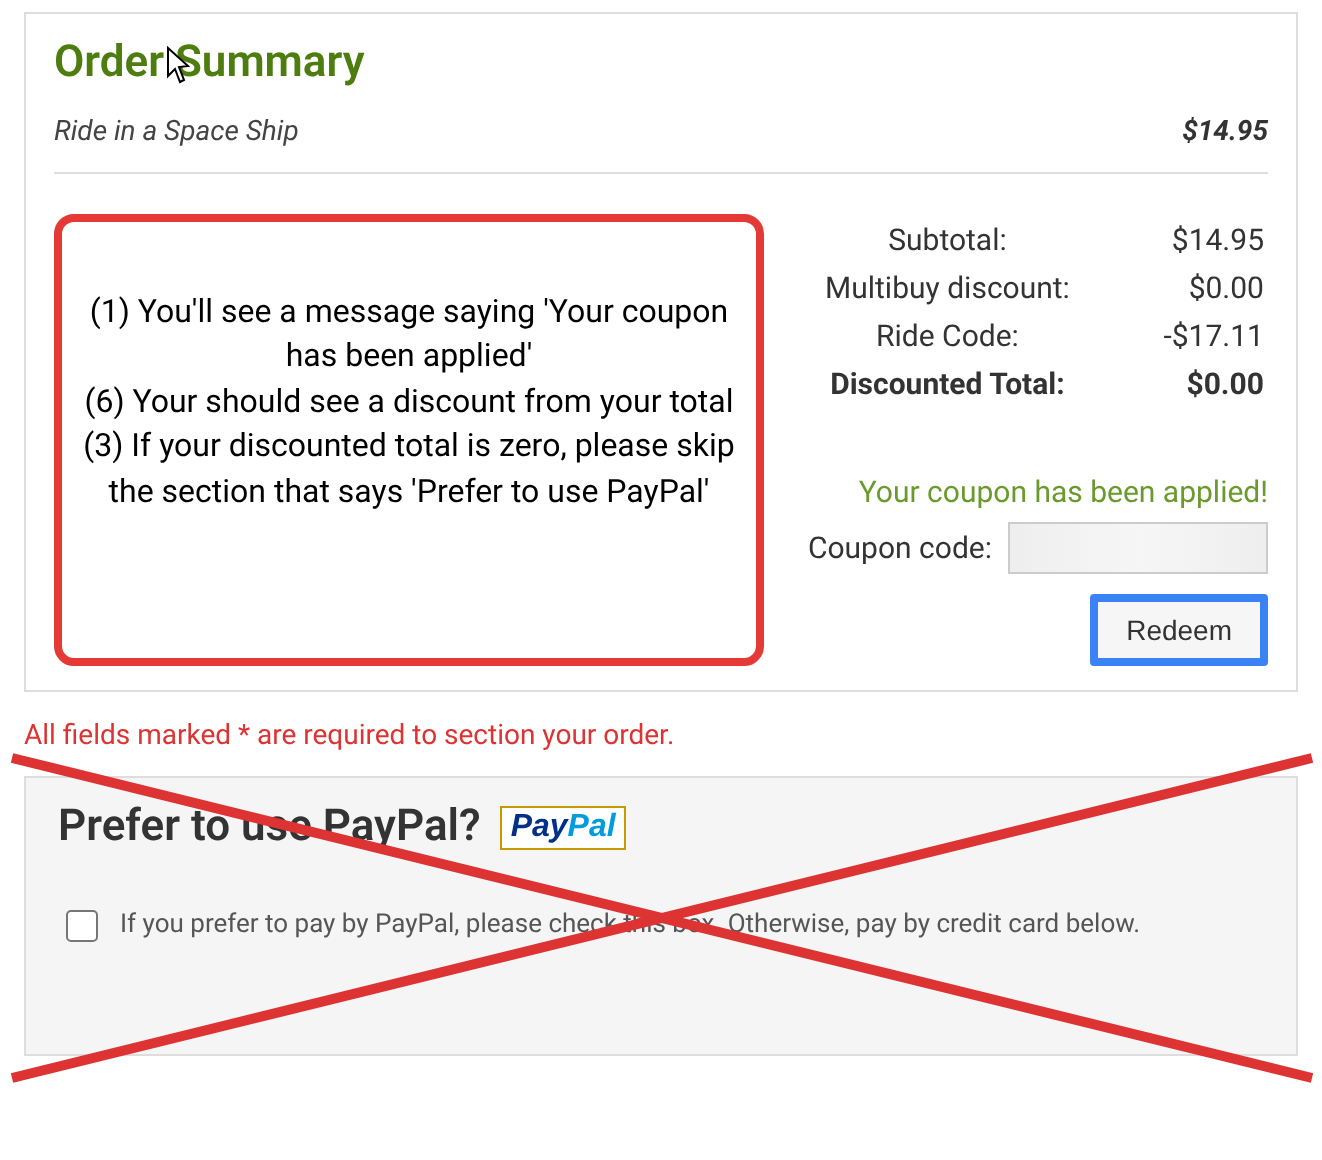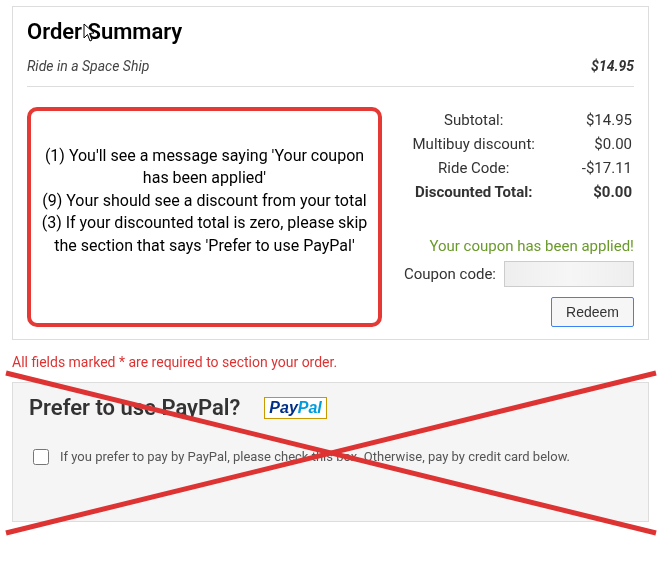--- a/index.html
+++ b/index.html
@@ -19,21 +19,21 @@
     margin: 6px 12px 10px 12px;
     border: 1px solid #ddd;
     background: #fff;
     position: relative;
     padding: 12px 14px 12px 14px;
   }
   .order-title {
     font-size: 22px;
     font-weight: 600;
     margin: 0 0 12px 0;
-    color: #000000;
+    color: #4d7c0f;
   }
   .line-item-row {
     display: flex;
     justify-content: space-between;
     padding: 2px 0 12px 0;
     border-bottom: 1px solid #ddd;
     font-style: italic;
   }
   .line-item-name { color: #444; }
   .line-item-price { font-weight: 700; color: #333; }
@@ -83,21 +83,21 @@
     width: 130px;
     height: 26px;
     border: 1px solid #ccc;
     padding: 2px 6px;
     font-size: 13px;
     background: linear-gradient(90deg, #eee 0%, #f6f6f6 50%, #eee 100%);
     color: transparent;
   }
   .redeem-wrap { text-align: right; margin-top: 10px; }
   .redeem-btn {
-    border: 1px solid #3b82f6;
+    border: 4px solid #3b82f6;
     background: #f6f6f6;
     padding: 6px 14px;
     font-size: 14px;
     color: #333;
     border-radius: 2px;
     cursor: pointer;
   }
   .required-note {
     color: #d33;
     margin: 14px 0 12px 12px;
@@ -122,21 +122,20 @@
   .paypal-logo {
     display: inline-block;
     border: 1px solid #c99a00;
     background: #fff;
     padding: 2px 4px;
     font-size: 16px;
     font-weight: 700;
     font-style: italic;
     font-family: Verdana, Arial, sans-serif;
     line-height: 1;
-    margin-left: 14px;
   }
   .paypal-logo .pp1 { color: #003087; }
   .paypal-logo .pp2 { color: #009cde; }
   .paypal-checkbox-row {
     margin-top: 28px;
     display: flex;
     align-items: flex-start;
     gap: 8px;
     font-size: 13px;
     color: #555;
@@ -163,21 +162,21 @@
   <h2 class="order-title">Order Summary</h2>
 
   <div class="line-item-row">
     <span class="line-item-name">Ride in a Space Ship</span>
     <span class="line-item-price">$14.95</span>
   </div>
 
   <div class="lower-area">
     <div class="callout">
       <p>(1) You'll see a message saying 'Your coupon has been applied'</p>
-      <p>(9) Your should see a discount from your total</p>
+      <p>(6) Your should see a discount from your total</p>
       <p>(3) If your discounted total is zero, please skip the section that says 'Prefer to use PayPal'</p>
     </div>
 
     <div class="right-col">
       <table class="summary-table">
         <tbody>
             <tr>
           <td class="label">Subtotal:</td>
           <td class="val">$14.95</td>
         </tr>

